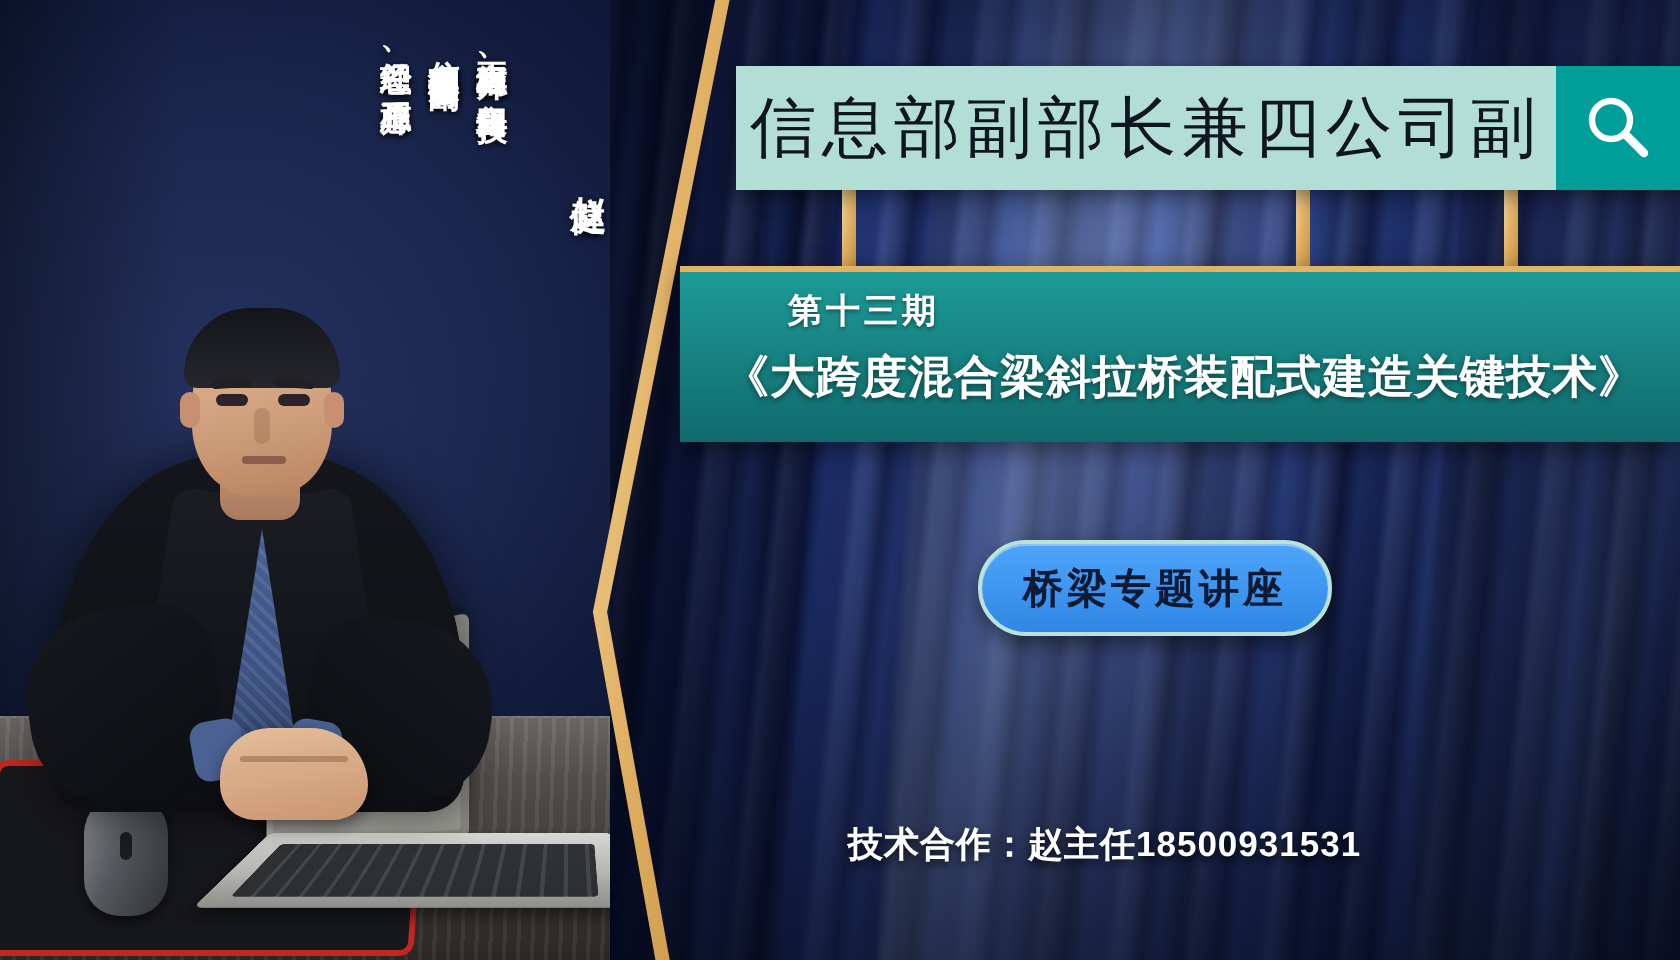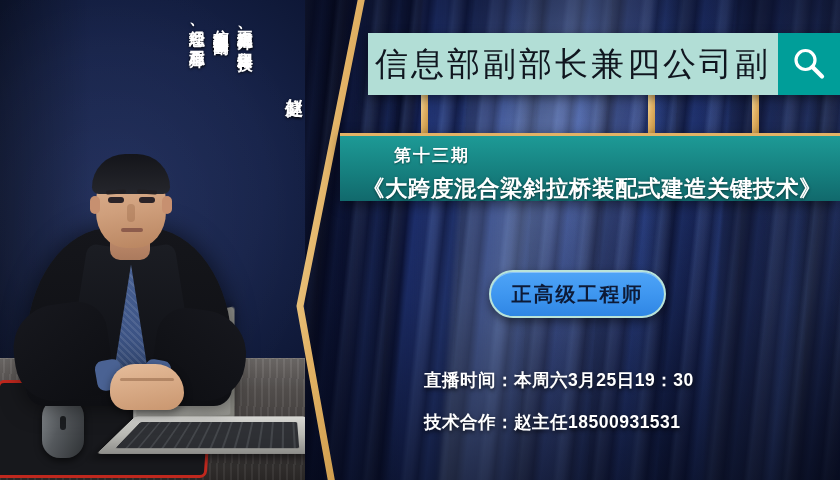--- a/index.html
+++ b/index.html
@@ -209,21 +209,21 @@
     color:#10161f;font-size:33px;font-weight:normal;letter-spacing:3px;
     font-family:"Liberation Sans","DejaVu Sans",sans-serif;
   }
   .title-banner .tb-search{
     width:62px;background:#009e99;display:flex;align-items:center;justify-content:center;
   }
   .tb-search svg{display:block;}
 
   
   .sub-band{
-    position:absolute;left:340px;top:133px;width:500px;height:68px;
+    position:absolute;left:340px;top:133px;width:500px;height:88px;
     background:linear-gradient(180deg,#1d9a96 0%,#16807f 55%,#11696c 100%);
     border-top:3px solid #e2b265;
     box-shadow:0 4px 12px rgba(0,0,0,.45);
     padding:8px 14px 0 22px;
   }
   .sub-band .issue{
     color:#ffffff;font-size:17px;font-weight:bold;letter-spacing:2px;margin-left:32px;
     text-shadow:0 1px 2px rgba(0,0,0,.45);
   }
   .sub-band .work{
@@ -328,18 +328,17 @@
         <line x1="22.5" y1="22" x2="32" y2="31.5" stroke="#ffffff" stroke-width="4.2" stroke-linecap="round"></line>
       </svg>
     </div>
   </div>
 
   <div class="sub-band">
     <div class="issue">第十三期</div>
     <div class="work">《大跨度混合梁斜拉桥装配式建造关键技术》</div>
   </div>
 
-  <div class="pill">正高级工程师</div>
-
-  <div class="info info1">直播时间：本周六3月25日19：30</div>
+  <div class="pill">桥梁专题讲座</div>
+
   <div class="info info2">技术合作：赵主任18500931531</div>
 
 </div>
 
 </body></html>

